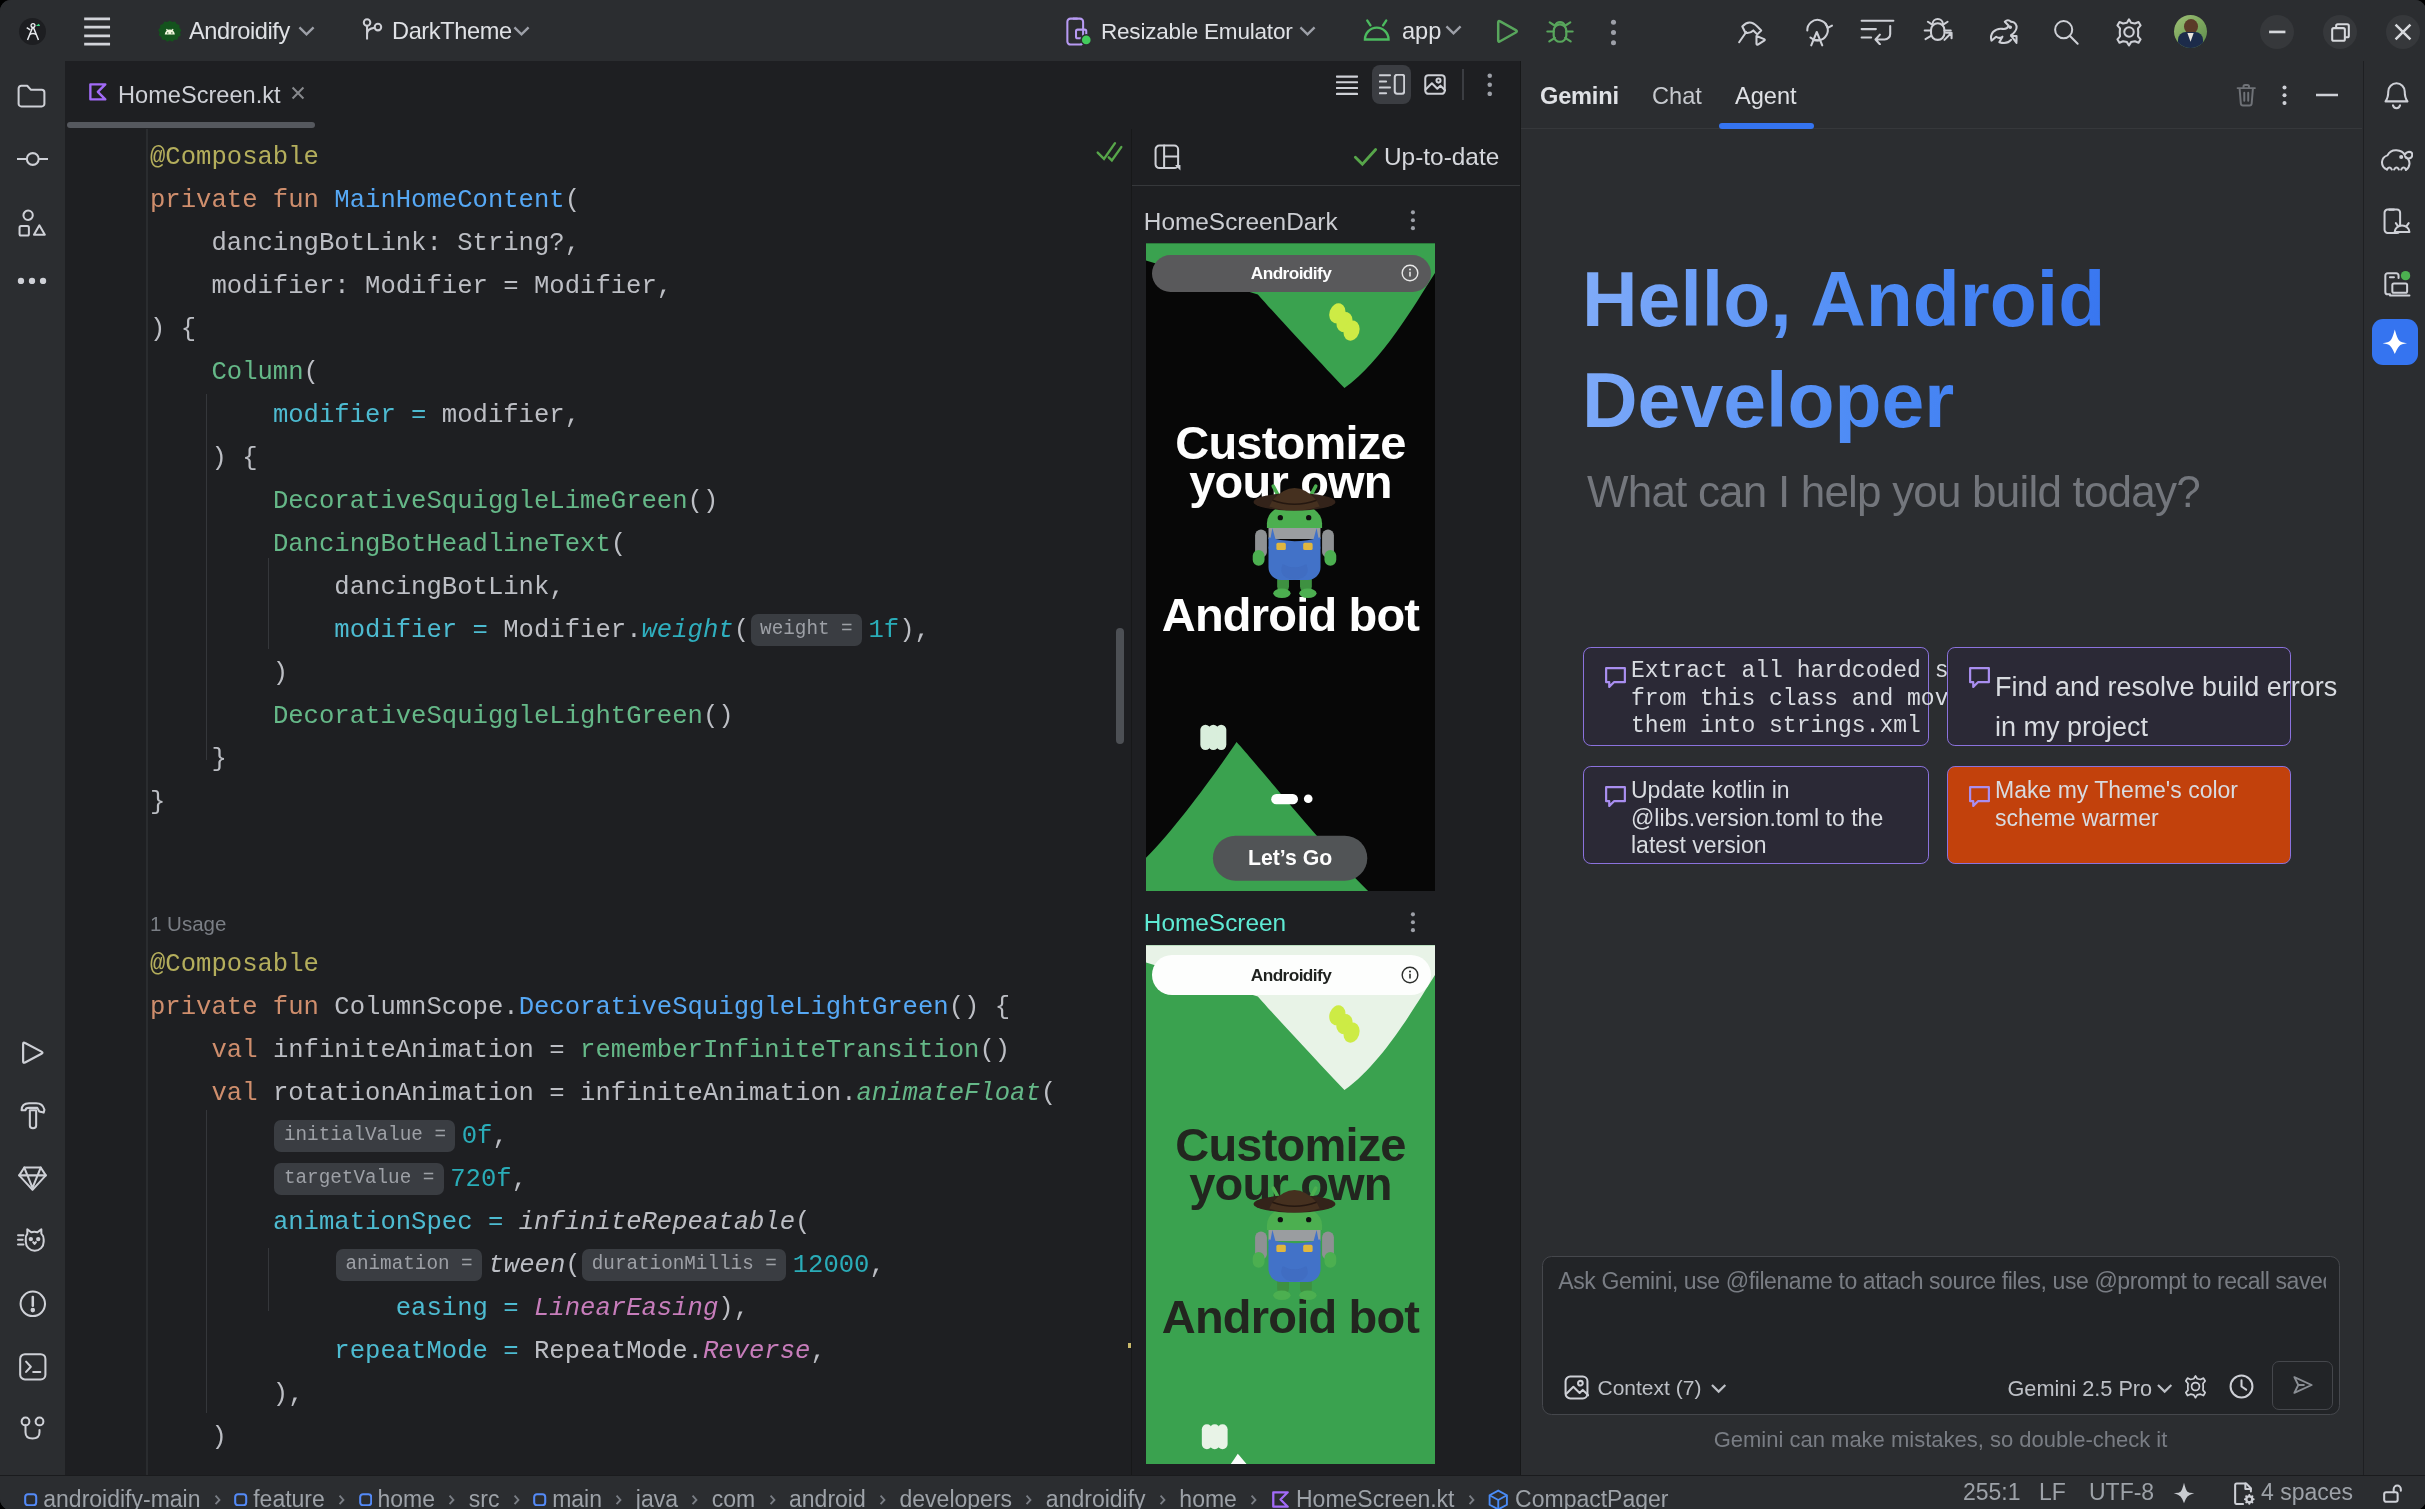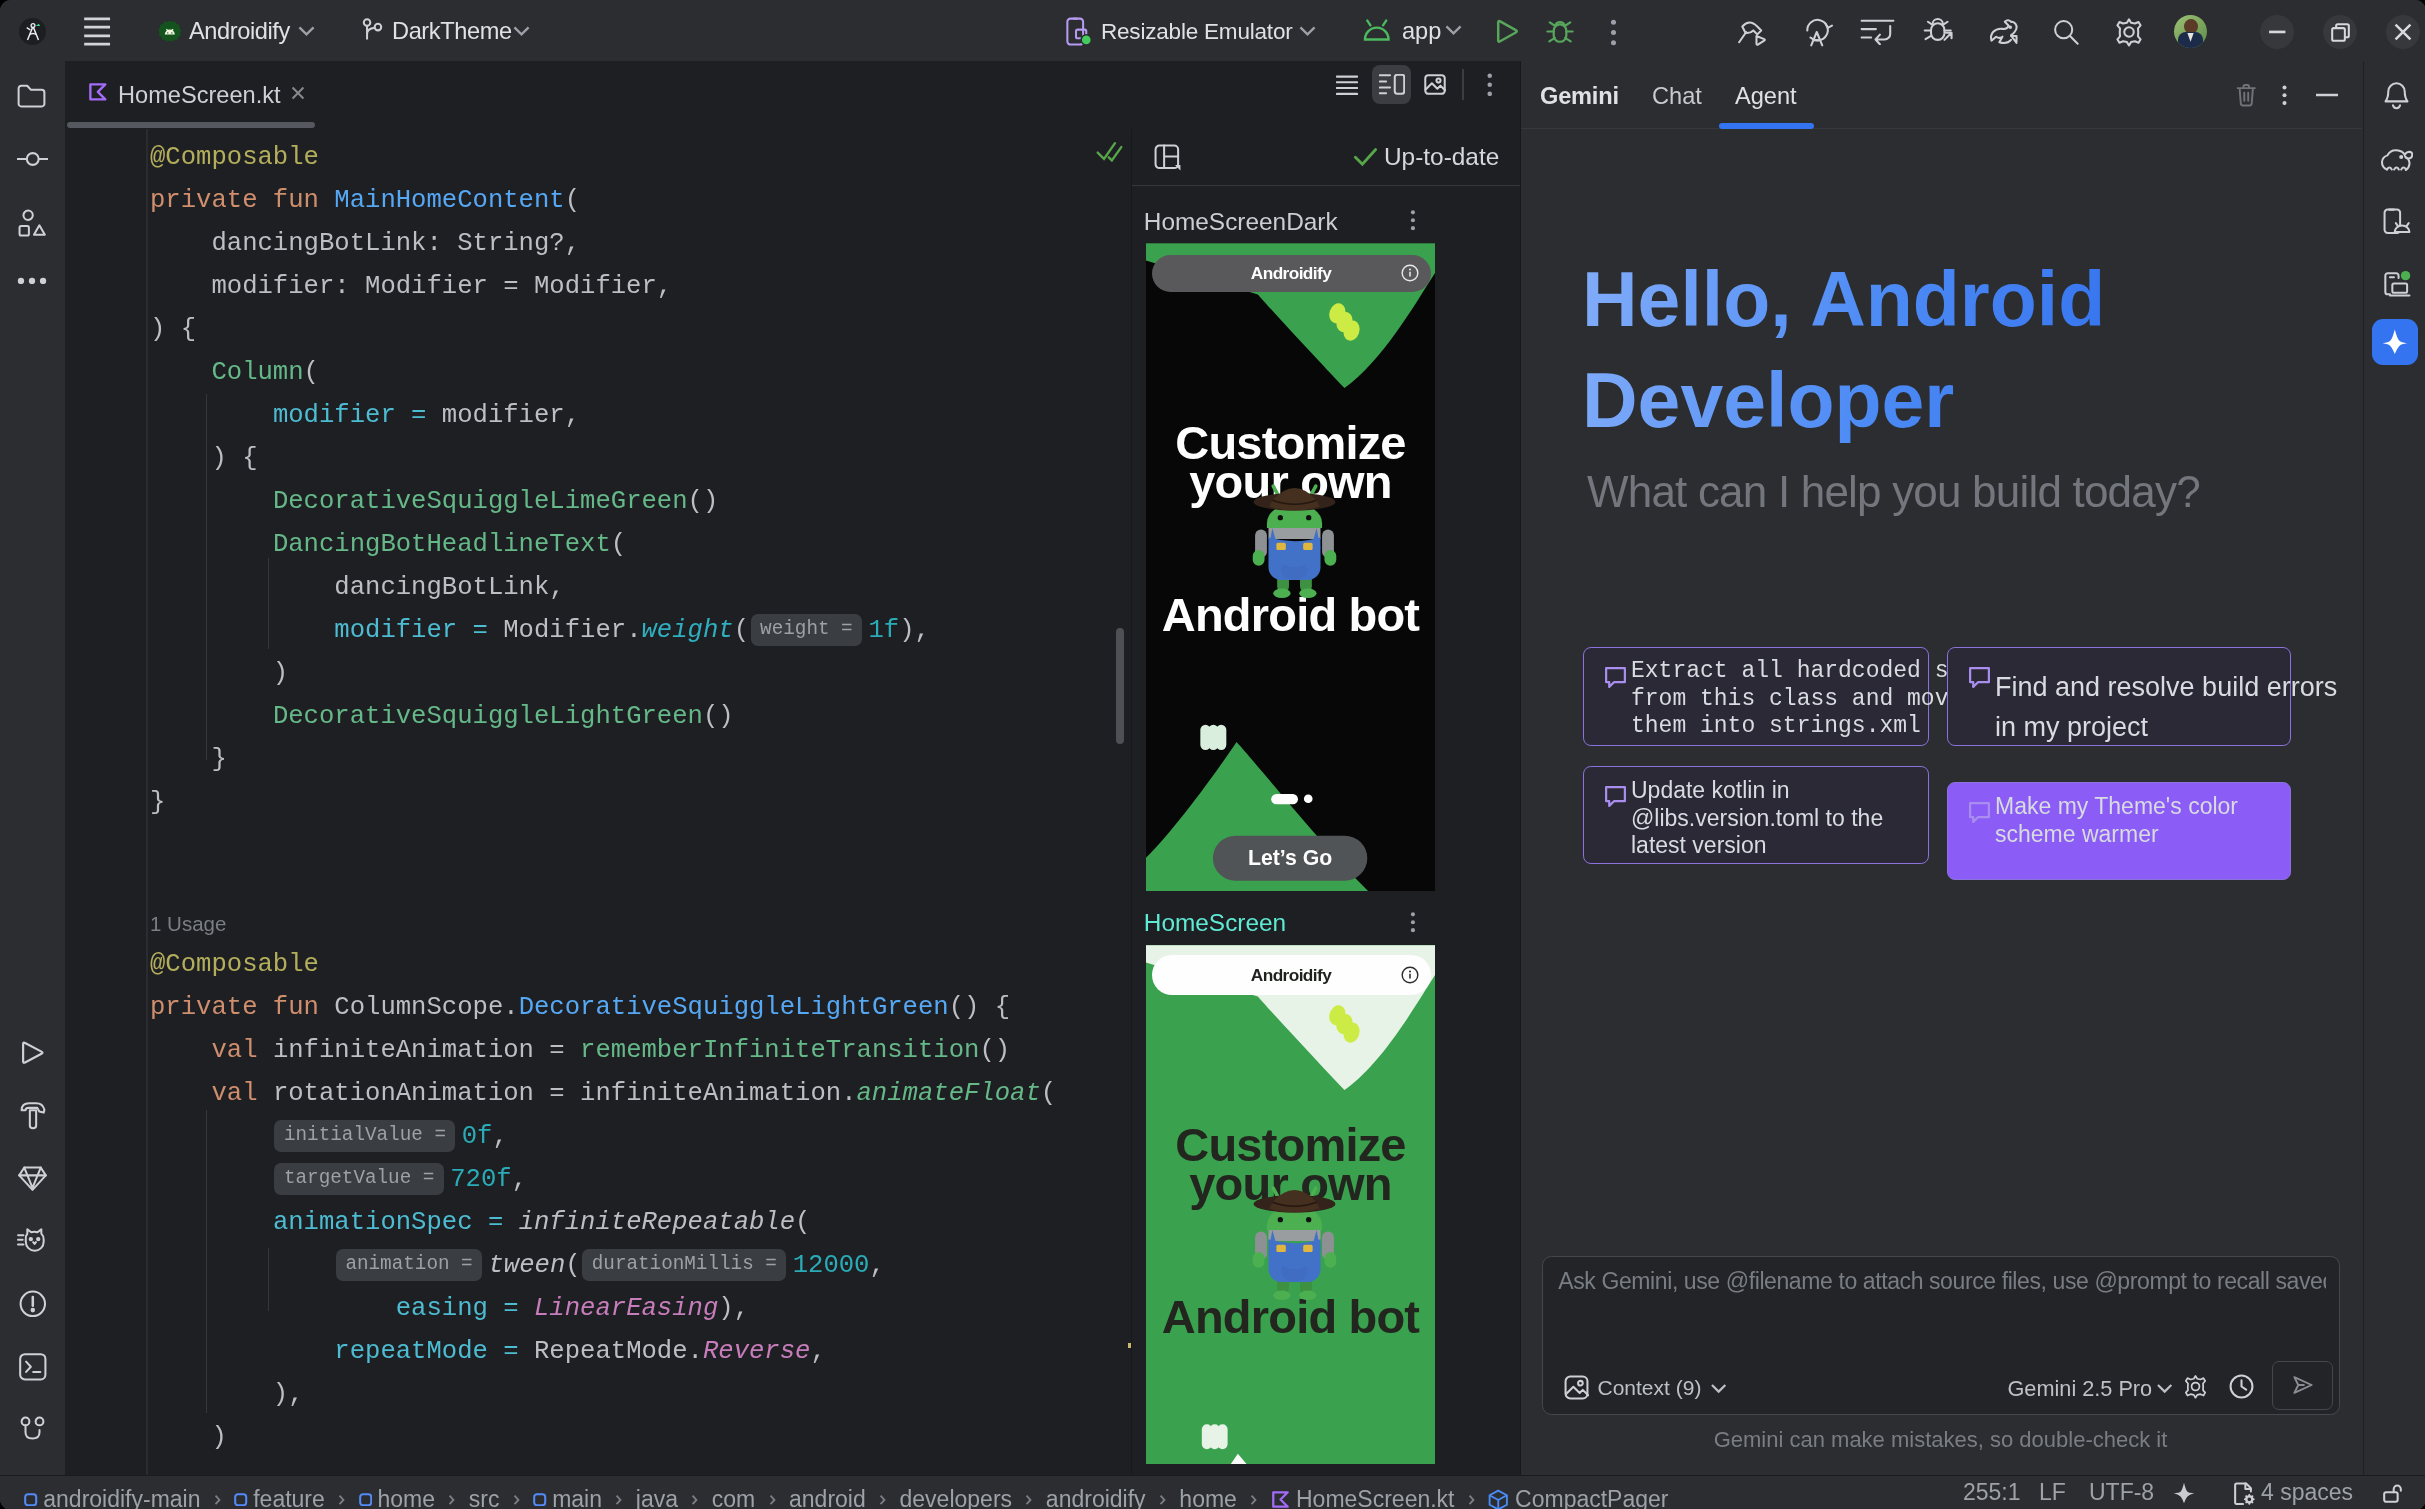--- a/index.html
+++ b/index.html
@@ -547,37 +547,37 @@
           <path d="M4 4 h24 v18 h-14 l-6 6 v-6 h-4 z" fill="none" stroke="#A98EF0" stroke-width="2.8" stroke-linejoin="round"></path>
         </svg>
       <div class="abs" style="left:47px;top:19px;font-size:27px;line-height:40px;color:#D8DBE0;white-space:nowrap;">Find and resolve build errors<br>in my project</div>
     </div>
     <div class="abs" style="left:62px;top:705px;width:346px;height:98px;border:1.6px solid #8B72DD;border-radius:7.9px;background:#2B2936;">
       <svg class="abs" style="left:19px;top:16.5px;" width="25" height="25" viewBox="0 0 32 32">
           <path d="M4 4 h24 v18 h-14 l-6 6 v-6 h-4 z" fill="none" stroke="#A98EF0" stroke-width="2.8" stroke-linejoin="round"></path>
         </svg>
       <div class="abs" style="left:47px;top:10.2px;font-size:23px;line-height:27.6px;color:#D8DBE0;white-space:nowrap;">Update kotlin in<br>@libs.version.toml to the<br>latest version</div>
     </div>
-    <div class="abs" style="left:426px;top:705px;width:344px;height:98px;border:1.6px solid #8B72DD;border-radius:7.9px;background:#8b5cf6;margin-top:16px;">
+    <div class="abs" style="left:426px;top:705px;width:344px;height:98px;border:1.6px solid #8B72DD;border-radius:7.9px;background:#c2410c;">
       <svg class="abs" style="left:19px;top:16.5px;" width="25" height="25" viewBox="0 0 32 32">
           <path d="M4 4 h24 v18 h-14 l-6 6 v-6 h-4 z" fill="none" stroke="#A98EF0" stroke-width="2.8" stroke-linejoin="round"></path>
         </svg>
       <div class="abs" style="left:47px;top:10.2px;font-size:23px;line-height:27.6px;color:#D8DBE0;white-space:nowrap;">Make my Theme's color<br>scheme warmer</div>
     </div>
 
     <div class="abs" style="left:20.5px;top:1195px;width:798px;height:159px;border:1.6px solid #45474C;border-radius:9.5px;background:#222427;overflow:hidden;">
       <div class="abs" style="left:15.8px;top:11px;width:768px;font-size:23px;letter-spacing:-0.4px;color:#797D84;white-space:nowrap;overflow:hidden;">Ask Gemini, use @filename to attach source files, use @prompt to recall saved pr</div>
       <svg class="abs" style="left:21px;top:118px;" width="25" height="25" viewBox="0 0 32 32">
         <g class="ic" stroke-width="2.6" stroke="#BDC0C6">
           <rect x="2" y="2" width="28" height="28" rx="6"></rect>
           <circle cx="21" cy="10.5" r="3"></circle>
           <path d="M3 24 l9-9 8 8 4-4 7 7"></path>
         </g>
       </svg>
-      <div class="abs" style="left:55px;top:119px;font-size:21px;color:#BDC0C6;">Context (9)</div>
+      <div class="abs" style="left:55px;top:119px;font-size:21px;color:#BDC0C6;">Context (7)</div>
       <svg class="abs" style="left:167px;top:126px;" width="17.3" height="11" viewBox="0 0 22 14">
           <path d="M2.5 2.5 l8.5 8.5 8.5-8.5" stroke="#BDC0C6" stroke-width="2.8" fill="none"></path>
         </svg>
       <div class="abs" style="left:465px;top:119px;font-size:21.7px;color:#BDC0C6;">Gemini 2.5 Pro</div>
       <svg class="abs" style="left:613px;top:126px;" width="17.3" height="11" viewBox="0 0 22 14">
           <path d="M2.5 2.5 l8.5 8.5 8.5-8.5" stroke="#BDC0C6" stroke-width="2.8" fill="none"></path>
         </svg>
       <svg class="abs" style="left:640px;top:117px;" width="25" height="25" viewBox="0 0 38 38">
         <g class="ic" stroke-width="2.8" stroke="#BDC0C6">
           <circle cx="19" cy="19" r="6"></circle>

